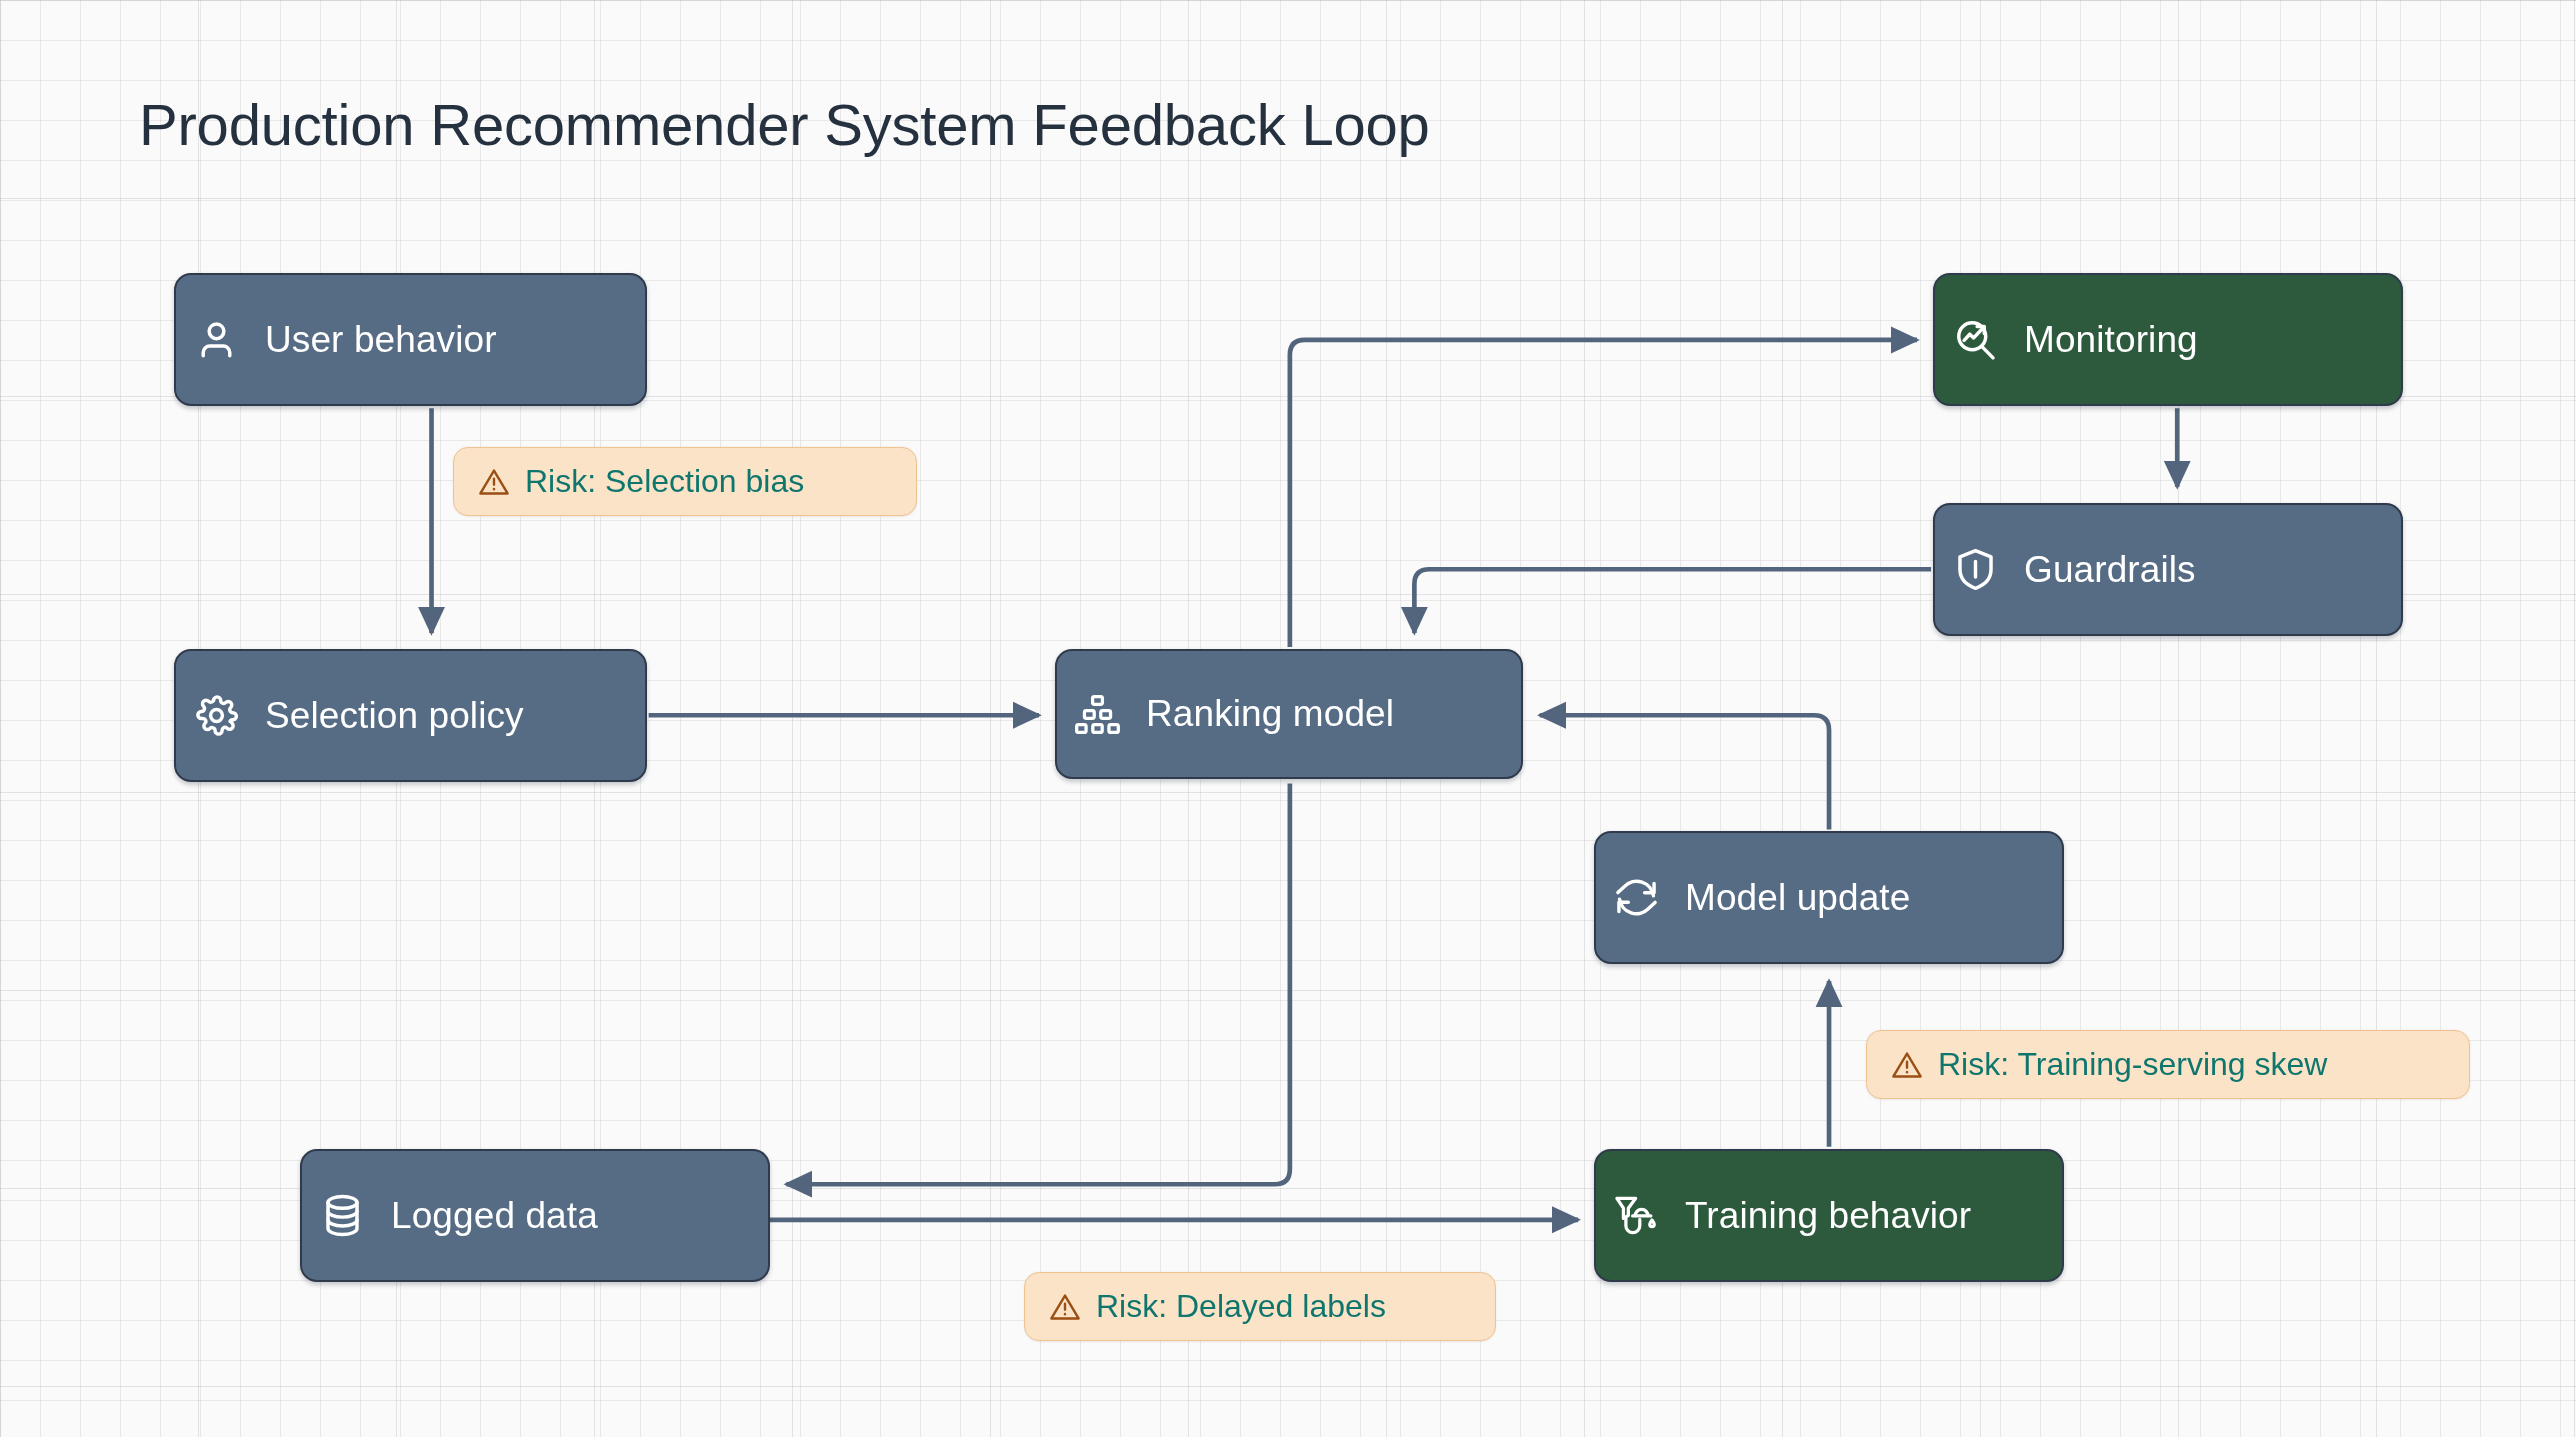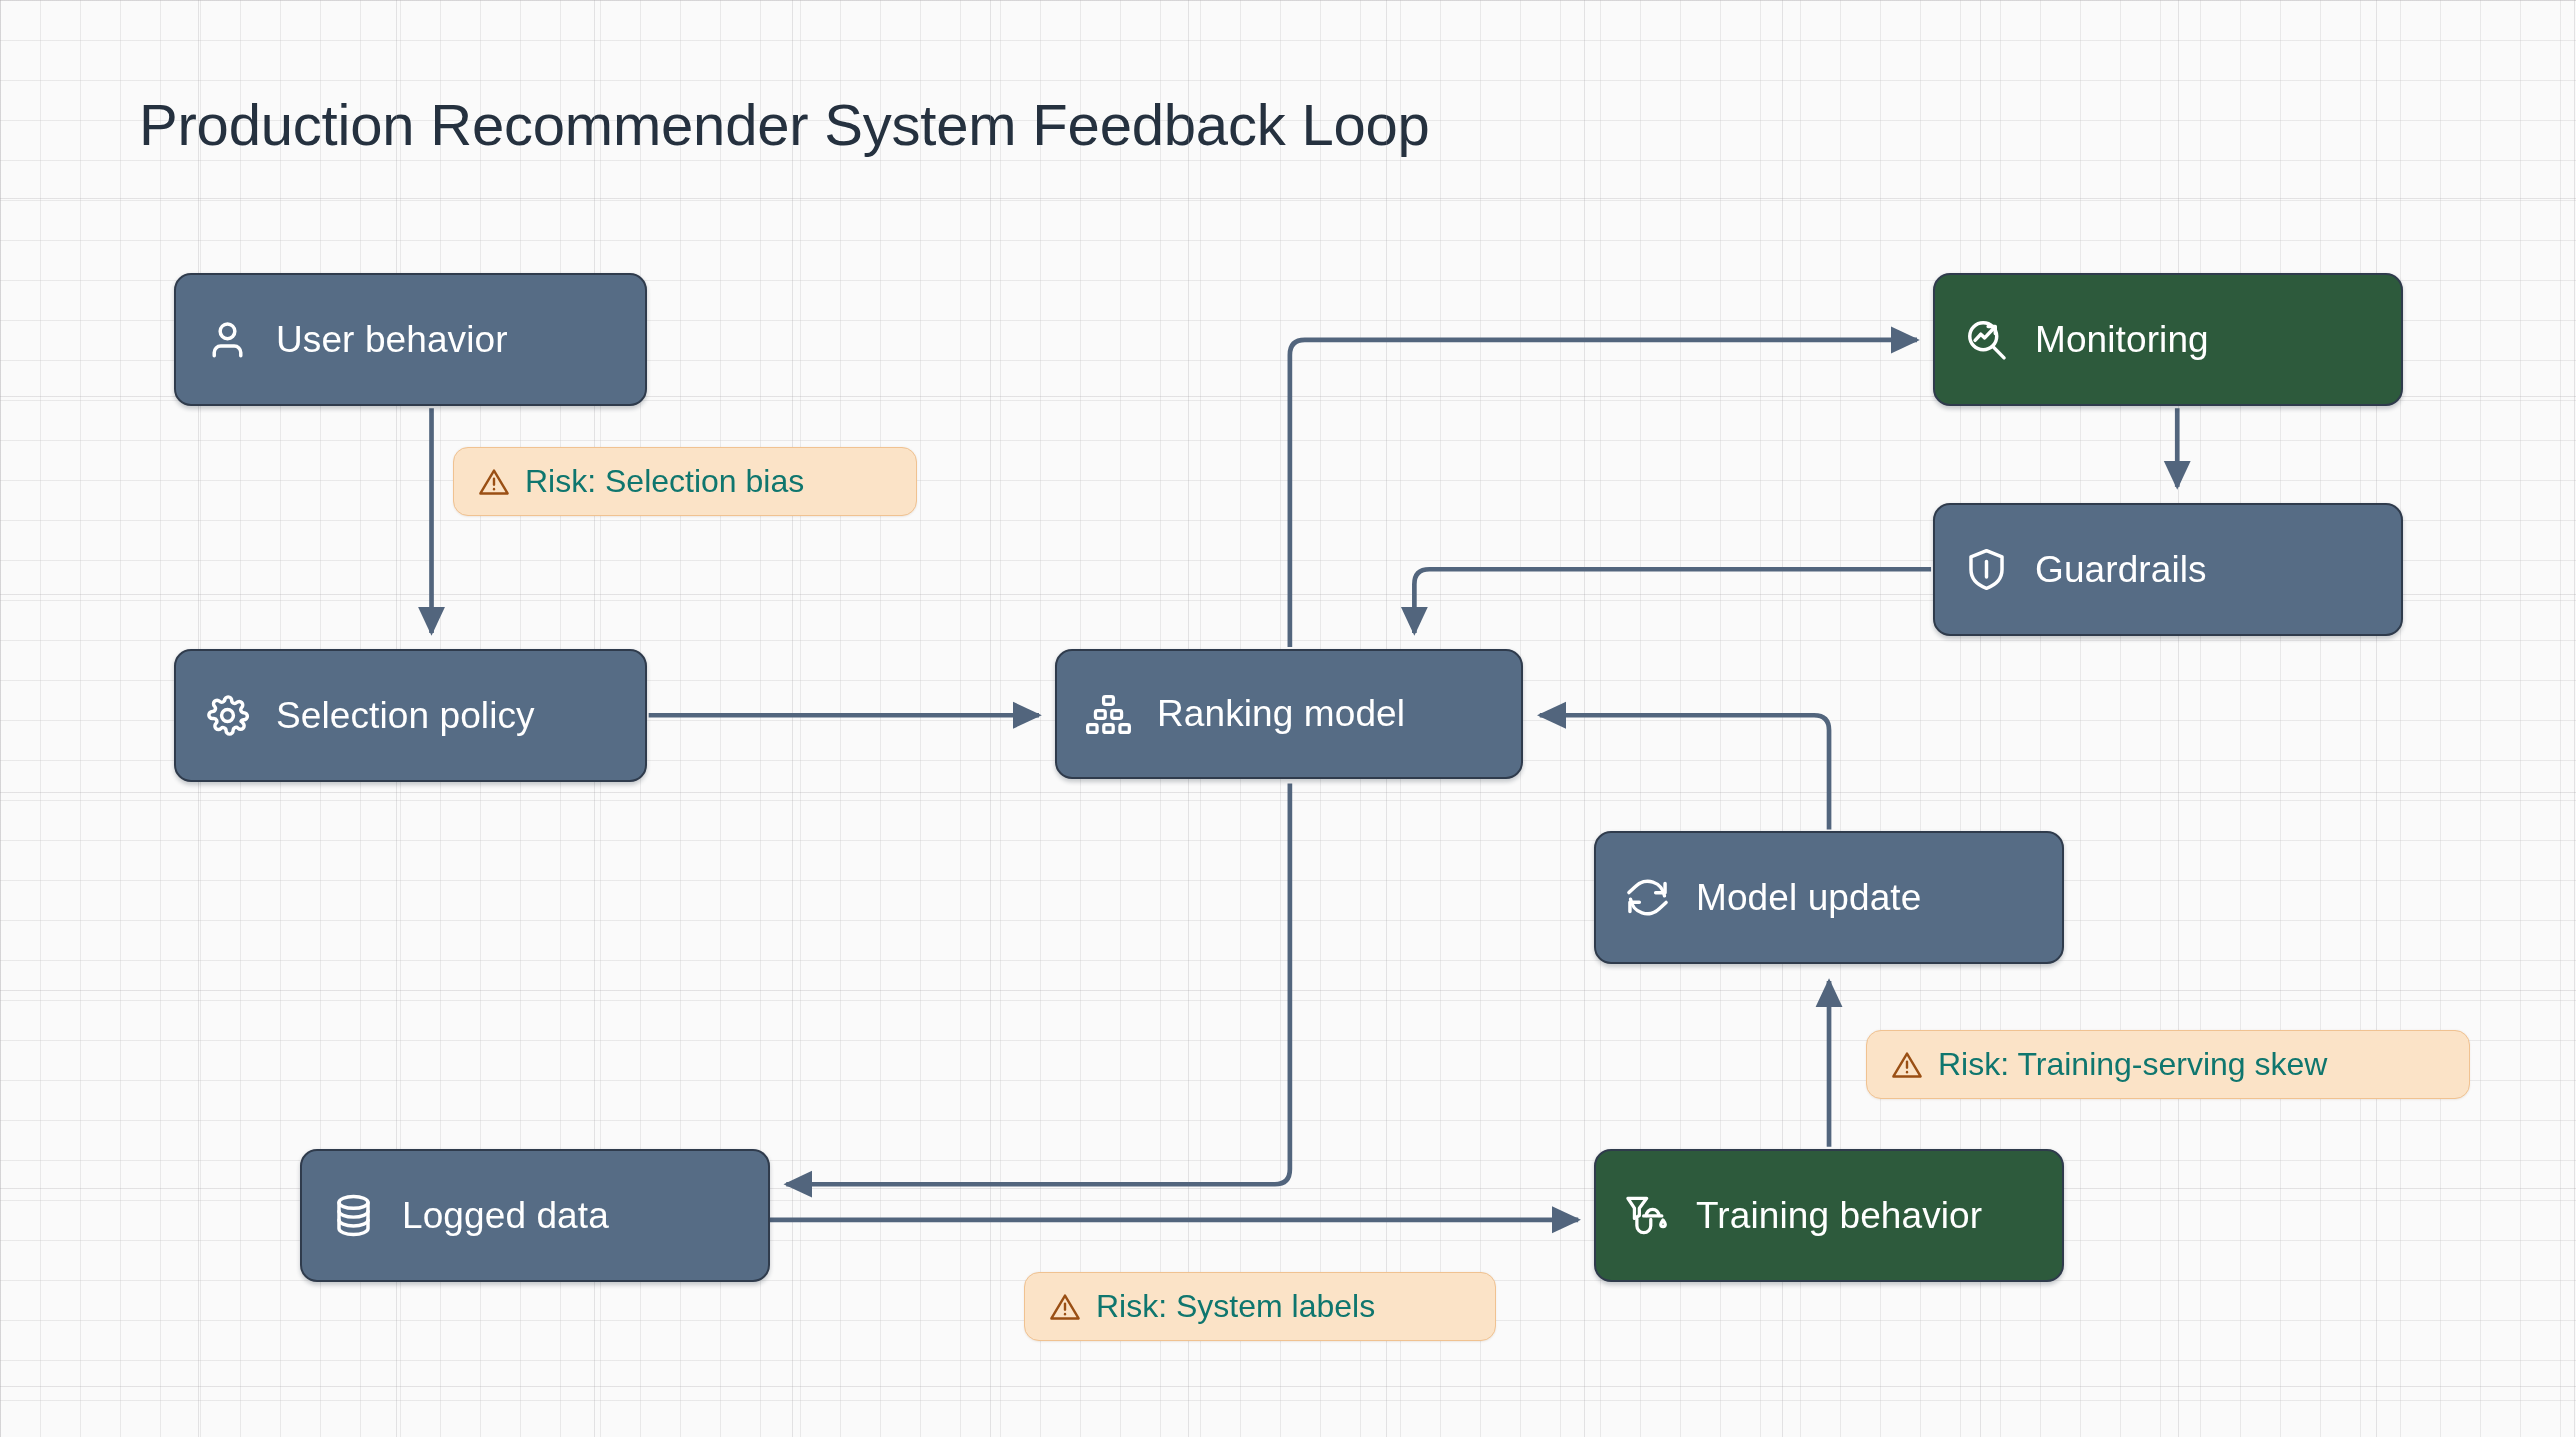--- a/index.html
+++ b/index.html
@@ -50,21 +50,21 @@
   }
   .node {
     position: absolute;
     box-sizing: border-box;
     display: flex;
     align-items: center;
     border-radius: 17px;
     border: 2.3px solid #2f3b4c;
     box-shadow: 0 2.8px 4.7px rgba(20,30,45,0.22);
     z-index: 3;
-    padding-left: 27px;
+    padding-left: 16px;
   }
   .node .nicon {
     flex: 0 0 auto;
     width: 49px;
     height: 49px;
     margin-right: 24px;
     display: block;
   }
   .node .nlabel {
     font-size: 37px;
@@ -230,17 +230,17 @@
     </svg>
     <span class="rlabel">Risk: Training-serving skew</span>
   </div>
 
   <div class="risk" style="left:1024px; top:1272px; width:472px;">
     <svg class="ricon" viewBox="0 0 24 24" fill="none" stroke="#9a4f14" stroke-width="1.8" stroke-linecap="round" stroke-linejoin="round">
       <path d="M12 3.4 L22.2 20.6 H1.8 z"></path>
       <path d="M12 9.6 v4.4"></path>
       <path d="M12 17.2 v0.2"></path>
     </svg>
-    <span class="rlabel">Risk: System labels</span>
+    <span class="rlabel">Risk: Delayed labels</span>
   </div>
 
 </div>
 
 
 </body></html>

